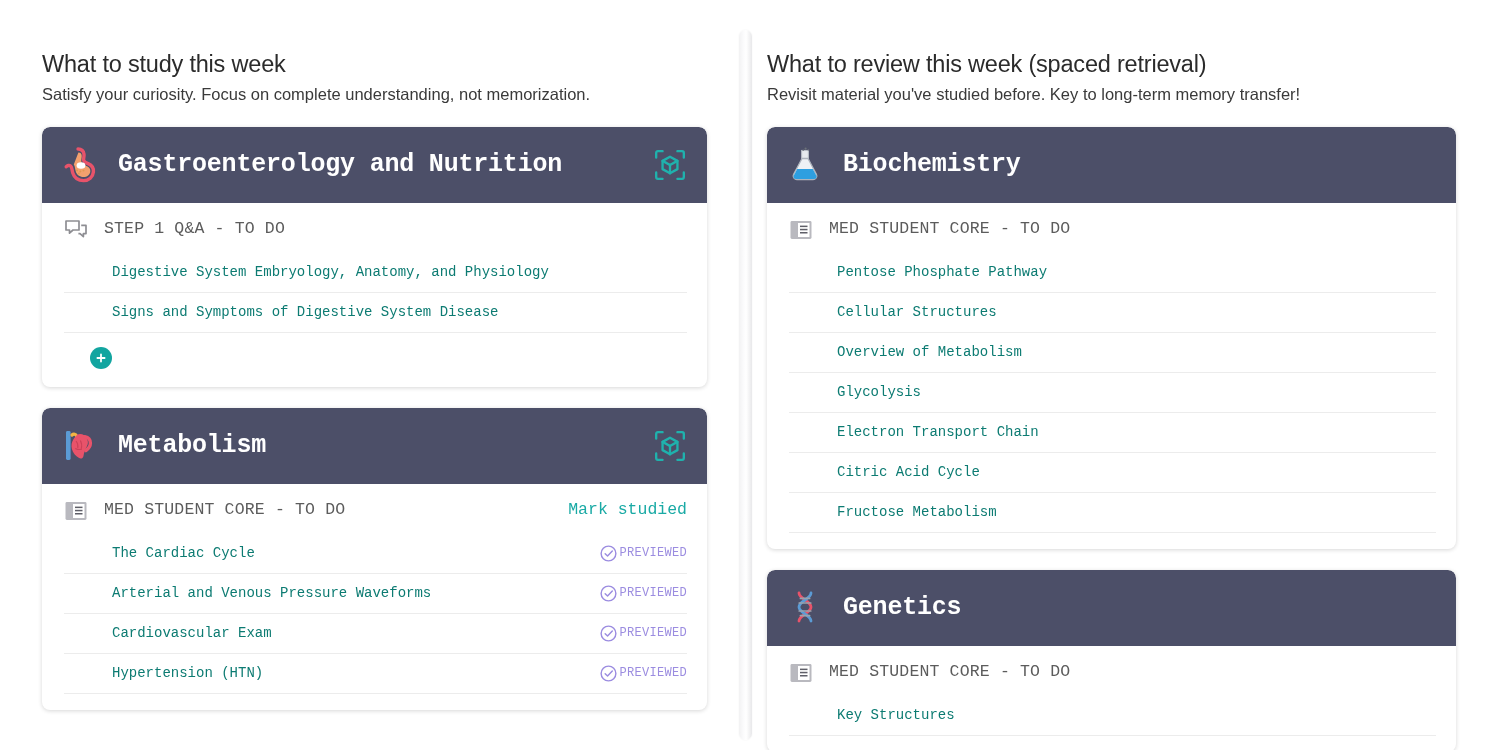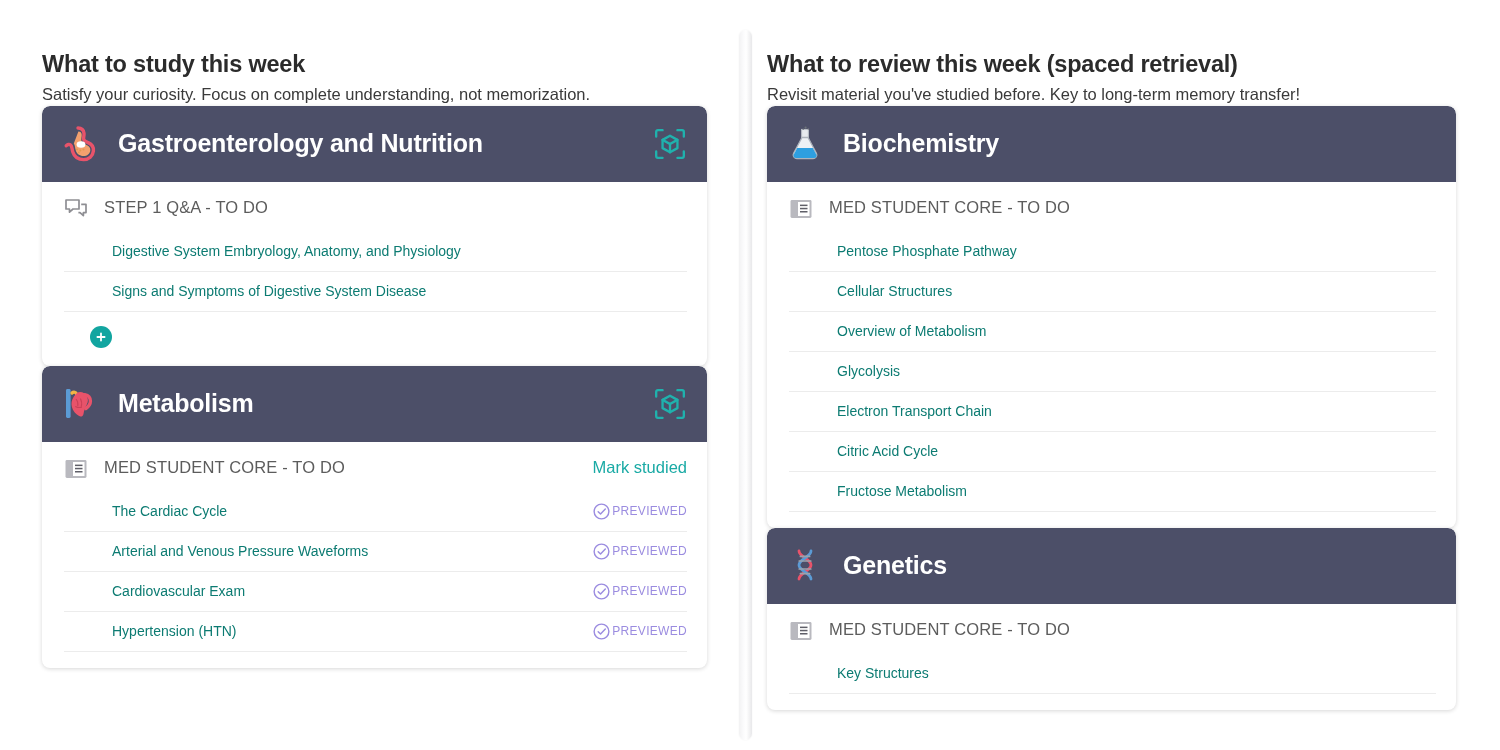--- a/index.html
+++ b/index.html
@@ -30,38 +30,40 @@
     left: 739px; top: 30px;
     width: 13px; height: 710px;
     border-radius: 7px;
     background: linear-gradient(to right,#f2f2f3 0%,#fbfbfc 35%,#ffffff 55%,#e8e8ea 100%);
     box-shadow: 0 0 2px rgba(0,0,0,0.06);
   }
 
   
   .sec-title {
     font-size: 23.5px;
-    font-weight: bold;
+    font-weight: normal;
     color: #2b2b2b;
     letter-spacing: -0.2px;
     line-height: 1.2;
   }
   .sec-sub {
     font-size: 16.5px;
     color: #3a3a3a;
     margin-top: 6px;
     line-height: 1.3;
   }
 
   
   .card {
+    margin-top: 21px;
     border-radius: 8px;
     background: #ffffff;
     box-shadow: 0 1px 4px rgba(0,0,0,0.16);
     overflow: hidden;
+    font-family: Liberation Mono, monospace;
   }
   .card-header {
     background: #4c4f68;
     height: 76px;
     display: flex;
     align-items: center;
     padding: 0 20px 0 18px;
     border-radius: 8px 8px 0 0;
   }
   .card-emoji {

